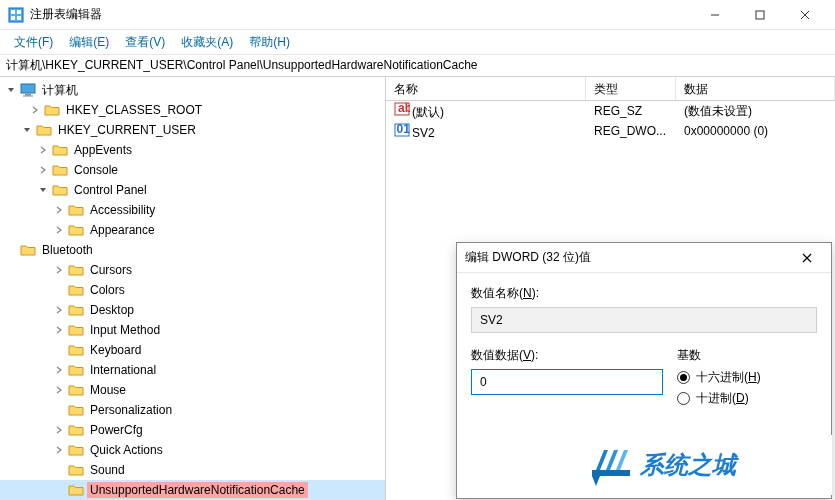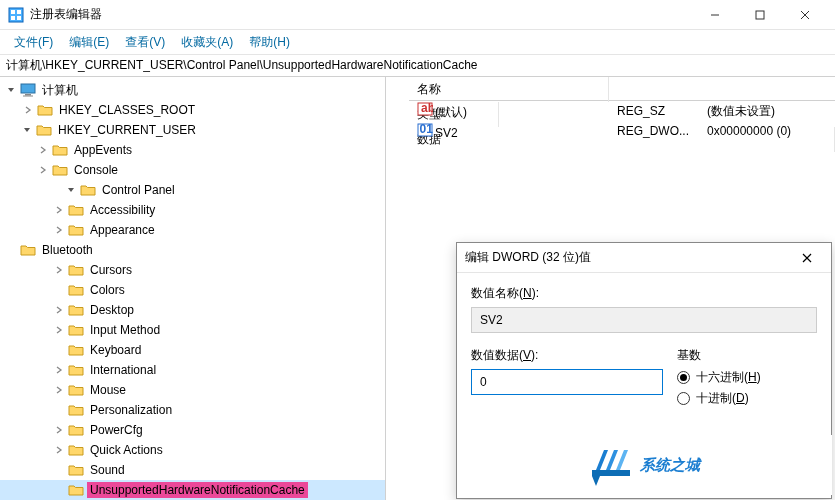--- a/index.html
+++ b/index.html
@@ -15,35 +15,35 @@
 
 
 .menubar { height: 25px; display: flex; align-items: center; padding: 0 6px; background: #fff; border-bottom: 1px solid #e5e5e5; }
 .menubar .menu-item { padding: 3px 8px; color: #0369a1; }
 
 
 .addressbar { height: 22px; display: flex; align-items: center; padding: 2px 6px; background: #fff; border-bottom: 1px solid #d0d0d0; }
 .addressbar span { color: #000; }
 
 
-.main { display: flex; height: calc(500px - 30px - 25px - 22px); gap: 23px; }
+.main { display: flex; height: calc(500px - 30px - 25px - 22px); }
 
 
 .tree-panel { width: 386px; border-right: 1px solid #d0d0d0; overflow-y: auto; background: #fff; padding: 3px 0; }
 .tree-node { display: flex; align-items: center; padding: 1px 0 1px 4px; height: 20px; white-space: nowrap; }
 .tree-node.selected { background: #cce8ff; }
 .tree-expand { width: 14px; height: 14px; display: inline-flex; align-items: center; justify-content: center; color: #555; }
 .tree-expand svg { width: 8px; height: 8px; }
 .tree-icon { width: 16px; height: 14px; margin: 0 3px 0 2px; display: inline-flex; align-items: center; }
 .tree-label { padding: 1px 3px; color: #000; }
-.tree-node.selected .tree-label { background: #ec4899; }
+.tree-node.selected .tree-label { background: #fca5a5; }
 
 
 .list-panel { flex: 1; background: #fff; }
-.list-header { display: flex; border-bottom: 1px solid #d0d0d0; background: #fff; height: 24px; flex-direction: column; }
+.list-header { display: flex; border-bottom: 1px solid #d0d0d0; background: #fff; height: 24px; }
 .list-header .col { padding: 4px 8px; border-right: 1px solid #e5e5e5; }
 .col-name { width: 200px; }
 .col-type { width: 90px; }
 .col-data { flex: 1; }
 .list-row { display: flex; height: 20px; align-items: center; padding: 0 0 0 2px; }
 .list-row .cell { padding: 1px 6px; }
 .reg-string-icon { width: 16px; height: 14px; display: inline-flex; align-items: center; justify-content: center; margin-right: 2px; }
 .reg-dword-icon { width: 16px; height: 14px; display: inline-flex; align-items: center; justify-content: center; margin-right: 2px; }
 
 
@@ -60,21 +60,21 @@
 .dlg-input { width: 100%; padding: 5px 8px; border: 1px solid #0078d4; outline: none; color: #000; }
 .dlg-radio-row { display: flex; align-items: center; margin: 4px 0; }
 .dlg-radio-row .dot { width: 13px; height: 13px; border: 1px solid #333; border-radius: 50%; margin-right: 6px; display: inline-flex; align-items: center; justify-content: center; }
 .dlg-radio-row .dot.checked::after { content: ''; width: 7px; height: 7px; background: #000; border-radius: 50%; }
 
 .hotkey { text-decoration: underline; }
 
 
 .watermark { position: absolute; left: 586px; top: 437px; width: 244px; height: 56px; display: flex; align-items: center; background: #fff; box-shadow: 0 0 0 2px #fff; }
 .watermark .wm-icon { width: 50px; height: 50px; }
-.watermark .wm-text { font-size: 15px; font-weight: bold; color: #1b7ed1; font-style: italic; margin-left: 4px; }
+.watermark .wm-text { font-size: 24px; font-weight: bold; color: #1b7ed1; font-style: italic; margin-left: 4px; }
 
 
 </style>
 </head>
 <body>
 
 <div class="titlebar">
   <span class="app-icon">
     <svg viewBox="0 0 16 16">
         <rect x="1" y="1" width="14" height="14" fill="#4cb1ff" stroke="#0a62b8"></rect>
@@ -128,21 +128,21 @@
         </span>
       <span class="tree-icon">
           <svg viewBox="0 0 16 14">
             <rect x="1" y="1" width="14" height="9" fill="#4aa7e4" stroke="#2a6fa0"></rect>
             <rect x="5" y="11" width="6" height="1.5" fill="#888"></rect>
             <rect x="3" y="12.5" width="10" height="1" fill="#888"></rect>
           </svg>
         </span>
       <span class="tree-label">计算机</span>
     </div>
-    <div class="tree-node" style="padding-left:21px">
+    <div class="tree-node" style="padding-left:28px">
       <span class="tree-expand">
           <svg viewBox="0 0 8 8">
             <path d="M2 1 L6 4 L2 7" fill="none" stroke="#888" stroke-width="1.3"></path>
           </svg>
         </span>
       <span class="tree-icon">
           <svg viewBox="0 0 16 14">
             <path d="M1 3 L6 3 L7.5 4.5 L15 4.5 L15 12 L1 12 Z" fill="#ffd76b" stroke="#c99b1f"></path>
           </svg>
         </span>
@@ -181,21 +181,21 @@
               <path d="M2 1 L6 4 L2 7" fill="none" stroke="#888" stroke-width="1.3"></path>
             </svg>
           </span>
           <span class="tree-icon">
             <svg viewBox="0 0 16 14">
               <path d="M1 3 L6 3 L7.5 4.5 L15 4.5 L15 12 L1 12 Z" fill="#ffd76b" stroke="#c99b1f"></path>
             </svg>
           </span>
           <span class="tree-label">Console</span>
         </div>
-        <div class="tree-node" style="padding-left: 36px; margin-left: 28px;">
+        <div class="tree-node" style="padding-left: 36px;">
           <span class="tree-expand">
             <svg viewBox="0 0 8 8">
               <path d="M1 2 L7 2 L4 6 Z" fill="#555"></path>
             </svg>
           </span>
           <span class="tree-icon">
             <svg viewBox="0 0 16 14">
               <path d="M1 3 L6 3 L7.5 4.5 L15 4.5 L15 12 L1 12 Z" fill="#ffd76b" stroke="#c99b1f"></path>
             </svg>
           </span>

